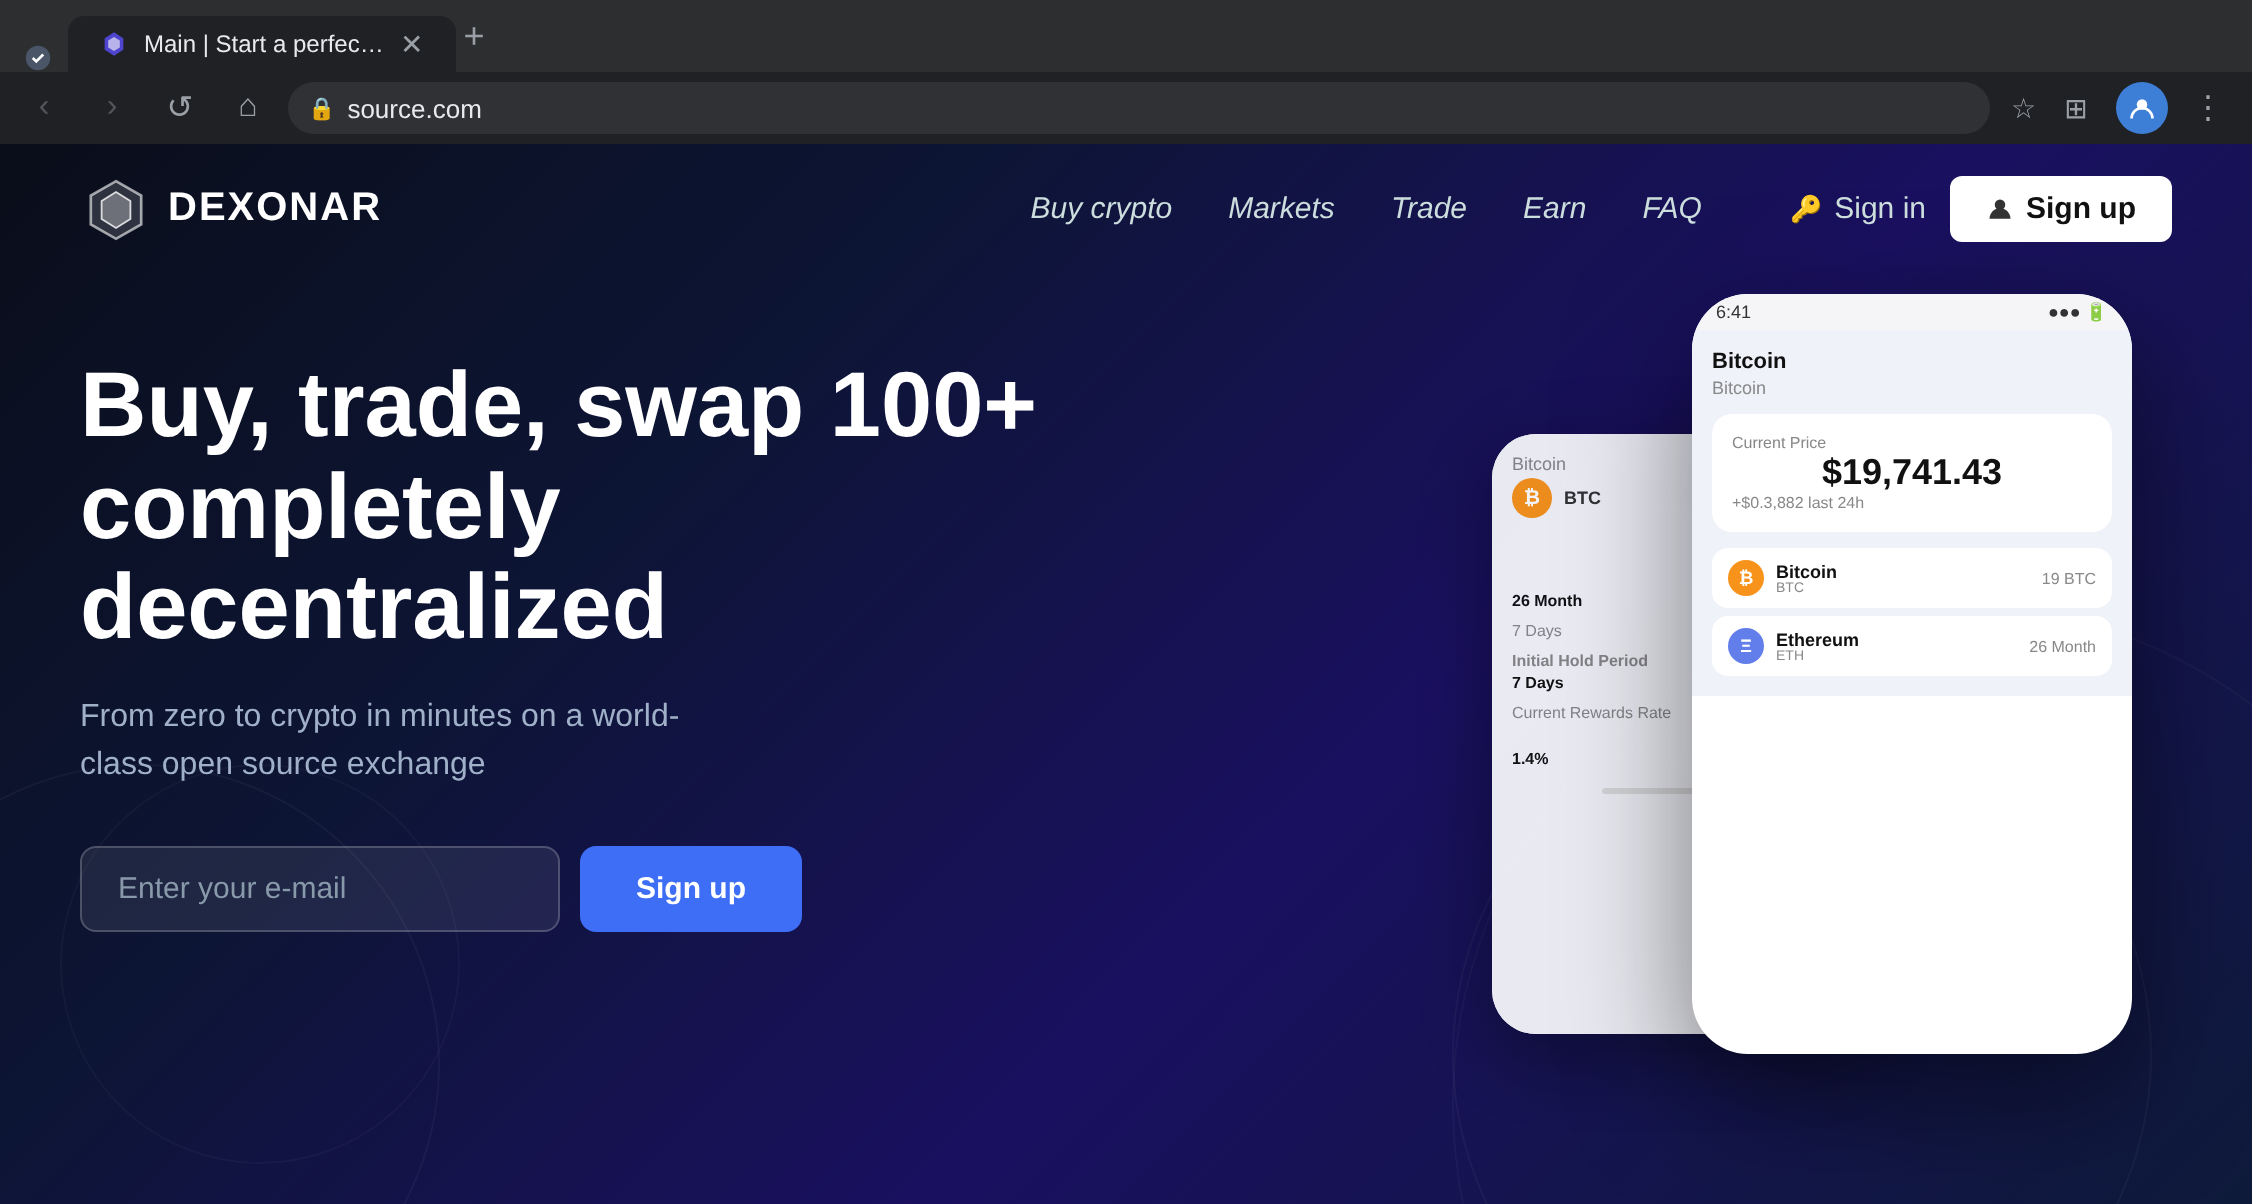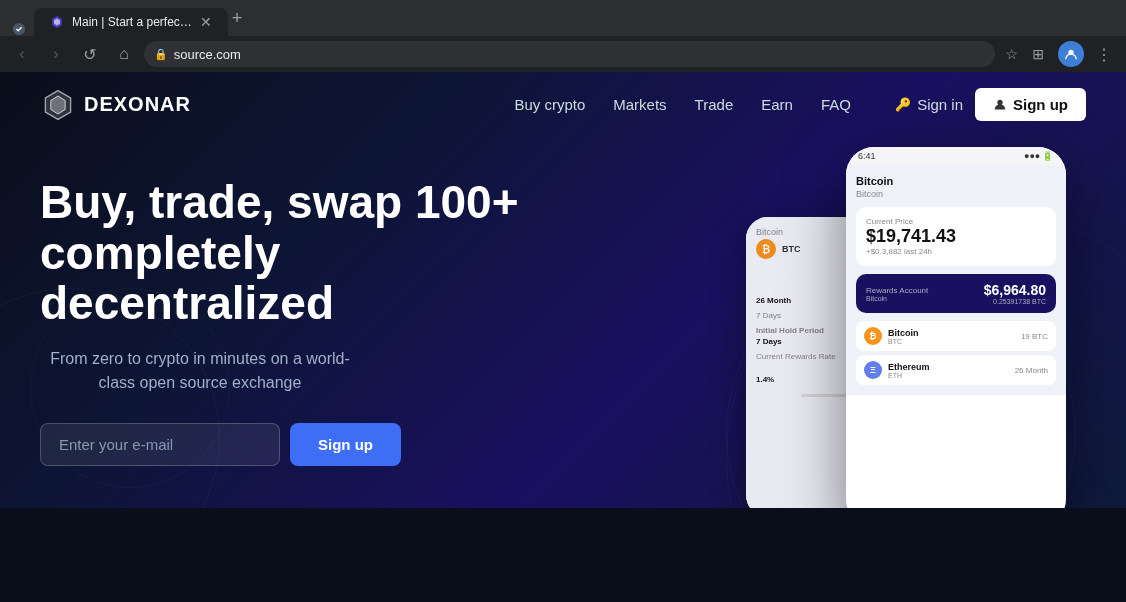--- a/index.html
+++ b/index.html
@@ -15,54 +15,54 @@
     .browser-address-bar { flex: 1; background: #303134; border-radius: 20px; height: 26px; display: flex; align-items: center; padding: 0 10px; gap: 6px; }
     .browser-address-icon { color: #9aa0a6; font-size: 11px; }
     .browser-address-text { color: #e8eaed; font-size: 13px; }
     .browser-star-btn { color: #9aa0a6; font-size: 14px; background: none; border: none; cursor: pointer; margin-left: 4px; }
     .browser-ext-btns { display: flex; gap: 2px; }
     .browser-ext-btn { background: none; border: none; color: #9aa0a6; font-size: 14px; cursor: pointer; width: 28px; height: 28px; display: flex; align-items: center; justify-content: center; border-radius: 50%; }
     .browser-profile-btn { background: #3d7fd6; border: none; color: white; font-size: 12px; cursor: pointer; width: 26px; height: 26px; border-radius: 50%; display: flex; align-items: center; justify-content: center; }
     .browser-menu-btn { background: none; border: none; color: #9aa0a6; font-size: 16px; cursor: pointer; width: 28px; height: 28px; display: flex; align-items: center; justify-content: center; }
 
     
-    .website { height: 436px; background: linear-gradient(135deg, #0a0e1a 0%, #0d1535 30%, #1a1060 60%, #0e1a3a 100%); overflow: hidden; position: relative; }
+    .website { height: 530px; background: linear-gradient(135deg, #0a0e1a 0%, #0d1535 30%, #1a1060 60%, #0e1a3a 100%); overflow: hidden; position: relative; }
 
     
     .navbar { display: flex; align-items: center; padding: 0 40px; height: 65px; position: relative; z-index: 10; }
     .nav-logo { display: flex; align-items: center; gap: 8px; margin-right: auto; }
     .nav-logo-icon { width: 36px; height: 36px; }
     .nav-logo-text { color: white; font-size: 20px; font-weight: 700; letter-spacing: 1px; }
-    .nav-links { display: flex; gap: 28px; margin-right: 28px; }
+    .nav-links { display: flex; gap: 28px; margin-right: 28px; font-style: italic; }
     .nav-link { color: #cdd; font-size: 15px; text-decoration: none; cursor: pointer; }
     .nav-rewards-btn { background: #5b4ef8; color: white; border: none; border-radius: 6px; padding: 8px 16px; font-size: 14px; font-weight: 600; cursor: pointer; }
     .nav-actions { display: flex; align-items: center; gap: 12px; margin-left: 16px; }
     .nav-signin { display: flex; align-items: center; gap: 6px; color: #cdd; font-size: 15px; cursor: pointer; }
     .nav-signup-btn { display: flex; align-items: center; gap: 6px; background: white; color: #111; border: none; border-radius: 6px; padding: 8px 18px; font-size: 15px; font-weight: 600; cursor: pointer; }
 
     
     .hero { display: flex; align-items: flex-start; padding: 20px 40px 0; position: relative; }
     .hero-content { max-width: 500px; padding-top: 20px; }
     .hero-title { font-size: 46px; font-weight: 800; color: white; line-height: 1.1; margin-bottom: 18px; }
-    .hero-subtitle { color: #a0b0c8; font-size: 16px; line-height: 1.5; margin-bottom: 28px; max-width: 320px; text-align: center; }
+    .hero-subtitle { color: #a0b0c8; font-size: 16px; line-height: 1.5; margin-bottom: 28px; max-width: 320px; }
     .hero-form { display: flex; gap: 10px; }
     .hero-email-input { background: rgba(255,255,255,0.08); border: 1px solid rgba(255,255,255,0.2); border-radius: 8px; color: white; padding: 12px 18px; font-size: 15px; width: 240px; outline: none; }
     .hero-email-input::placeholder { color: #8899aa; }
     .hero-signup-btn { background: #3d6ef5; color: white; border: none; border-radius: 8px; padding: 12px 28px; font-size: 15px; font-weight: 600; cursor: pointer; }
 
     
     .phone-mockup-area { position: absolute; right: 40px; top: 0; width: 350px; height: 420px; }
     .phone-main { position: absolute; right: 20px; top: 10px; width: 220px; height: 380px; background: white; border-radius: 28px; box-shadow: 0 20px 60px rgba(0,0,0,0.5); overflow: hidden; }
     .phone-status-bar { background: #f5f5f7; display: flex; justify-content: space-between; align-items: center; padding: 4px 12px; font-size: 9px; color: #333; }
     .phone-content { background: #f0f2fa; padding: 10px; }
     .phone-header { font-size: 11px; font-weight: 700; color: #111; margin-bottom: 2px; }
     .phone-subheader { font-size: 9px; color: #888; margin-bottom: 8px; }
     .phone-price-card { background: white; border-radius: 10px; padding: 10px; margin-bottom: 8px; }
     .phone-label { font-size: 8px; color: #888; }
-    .phone-price { font-size: 18px; font-weight: 800; color: #111; }
+    .phone-price { font-size: 18px; font-weight: 800; color: #111; text-align: center; }
     .phone-change { font-size: 8px; color: #888; }
     .phone-reward-card { background: #1a1060; border-radius: 10px; padding: 8px 10px; margin-bottom: 8px; color: white; display: flex; justify-content: space-between; align-items: center; }
     .phone-reward-label { font-size: 8px; color: #aab; }
     .phone-reward-amount { font-size: 14px; font-weight: 800; }
     .phone-reward-coin { font-size: 7px; color: #aab; }
     .phone-coin-rows { display: flex; flex-direction: column; gap: 4px; }
     .phone-coin-row { background: white; border-radius: 8px; padding: 6px 8px; display: flex; align-items: center; gap: 6px; }
     .phone-coin-circle { width: 18px; height: 18px; border-radius: 50%; display: flex; align-items: center; justify-content: center; font-size: 9px; font-weight: 800; color: white; flex-shrink: 0; }
     .phone-coin-name { font-size: 9px; font-weight: 700; color: #111; }
     .phone-coin-ticker { font-size: 7px; color: #888; }
@@ -193,30 +193,20 @@
           <span>6:41</span>
           <span>●●● 🔋</span>
         </div>
         <div class="phone-content">
           <div class="phone-header">Bitcoin</div>
           <div class="phone-subheader">Bitcoin</div>
           <div class="phone-price-card">
             <div class="phone-label">Current Price</div>
             <div class="phone-price">$19,741.43</div>
             <div class="phone-change">+$0.3,882 last 24h</div>
-          </div>
-          <div class="phone-reward-card">
-            <div>
-              <div class="phone-reward-label">Rewards Account</div>
-              <div class="phone-reward-coin" style="font-size:7px;color:#aab;">Bitcoin</div>
-            </div>
-            <div style="text-align:right;">
-              <div class="phone-reward-amount">$6,964.80</div>
-              <div style="font-size:7px;color:#aab;">0.25391738 BTC</div>
-            </div>
           </div>
           <div class="phone-coin-rows">
             <div class="phone-coin-row">
               <div class="phone-coin-circle btc-circle">₿</div>
               <div>
                 <div class="phone-coin-name">Bitcoin</div>
                 <div class="phone-coin-ticker">BTC</div>
               </div>
               <div class="phone-coin-amount">19 BTC</div>
             </div>

